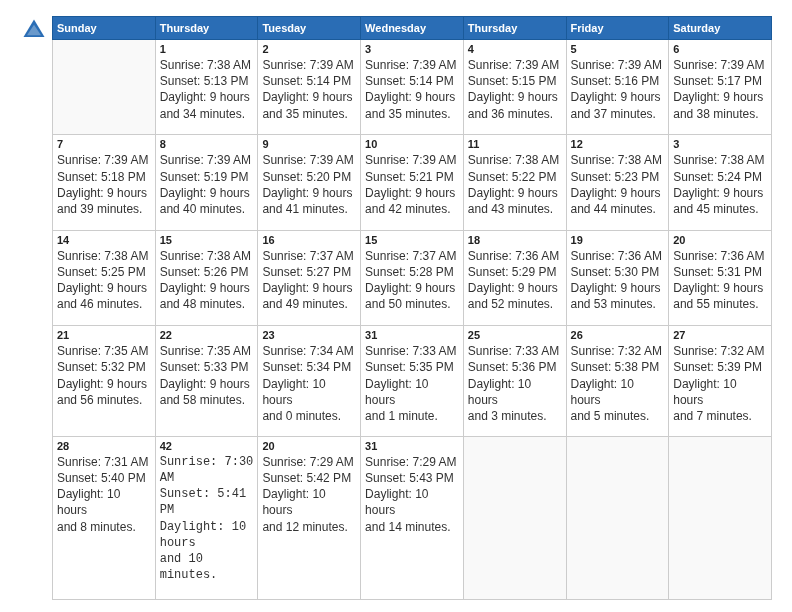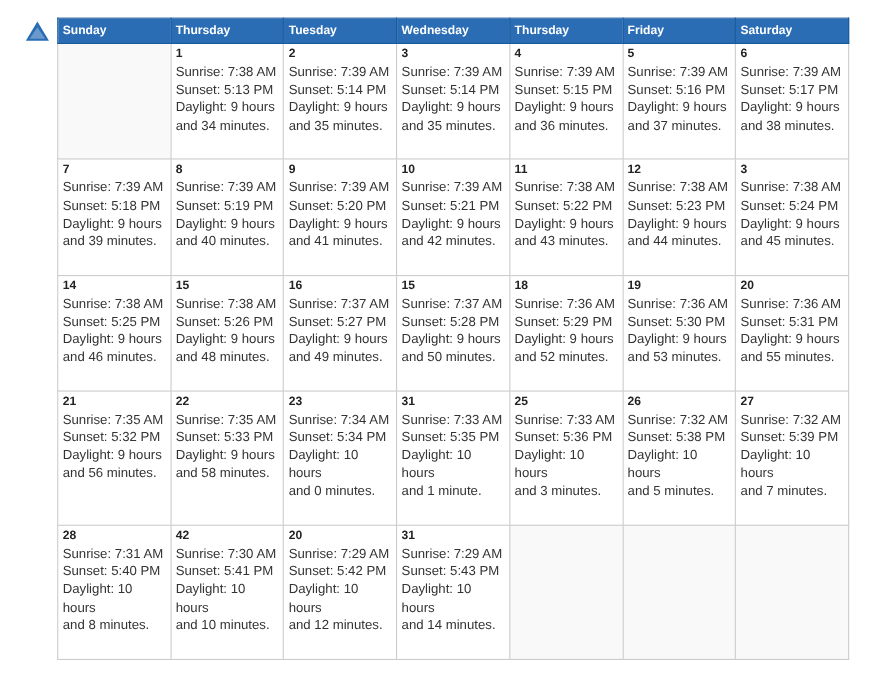--- a/index.html
+++ b/index.html
@@ -337,21 +337,21 @@
         <tr>
           <td>
             <span class="day-num">28</span>
             <div class="day-info" style="white-space: pre-line;">Sunrise: 7:31 AM
 Sunset: 5:40 PM
 Daylight: 10 hours
 and 8 minutes.</div>
           </td>
           <td>
             <span class="day-num">42</span>
-            <div class="day-info" style="white-space: pre-line;">Sunrise: 7:30 AM
+            <div class="day-info" style="white-space: pre-line; font-family: Liberation Mono, monospace;">Sunrise: 7:30 AM
 Sunset: 5:41 PM
 Daylight: 10 hours
 and 10 minutes.</div>
           </td>
           <td>
             <span class="day-num">20</span>
             <div class="day-info" style="white-space: pre-line;">Sunrise: 7:29 AM
 Sunset: 5:42 PM
 Daylight: 10 hours
 and 12 minutes.</div>

